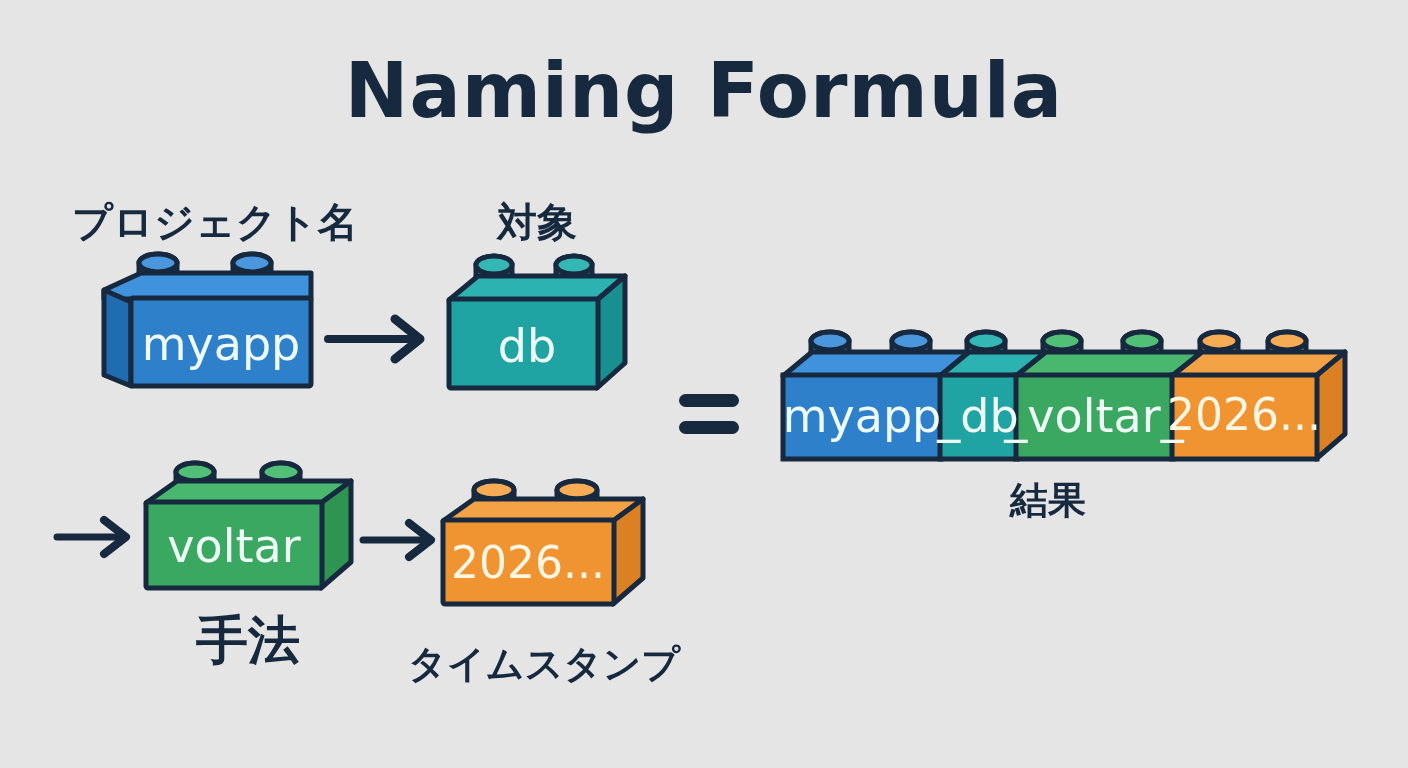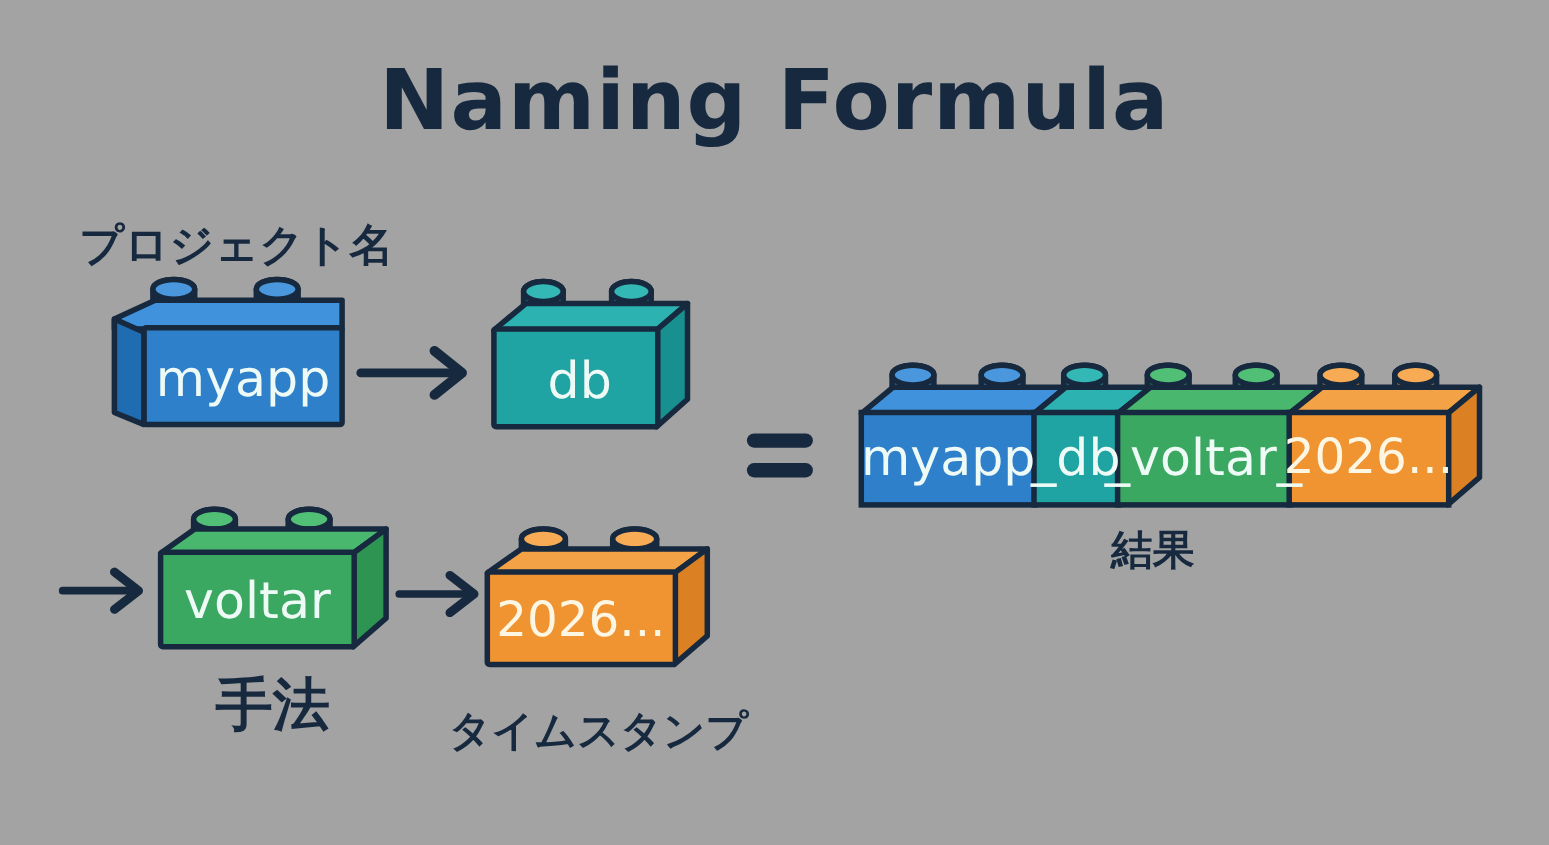--- a/index.html
+++ b/index.html
@@ -7,21 +7,21 @@
     padding: 0;
     background: #ffffff;
   }
   body {
     font-family: "Liberation Sans", "DejaVu Sans", sans-serif;
   }
   #canvas {
     position: relative;
     width: 1408px;
     height: 768px;
-    background: #a3a3a3;
+    background: #e5e5e5;
     overflow: hidden;
   }
   .title {
     position: absolute;
     left: 0;
     top: 46px;
     width: 1408px;
     text-align: center;
     font-size: 76px;
     font-weight: 700;
@@ -55,20 +55,21 @@
   }
 </style>
 </head>
 <body>
 
 <div id="canvas">
 
   <div class="title">Naming Formula</div>
 
   <div class="jp-label" style="left:72px; top:195px; font-size:40px;">プロジェクト名</div>
+  <div class="jp-label" style="left:497px; top:195px; font-size:40px;">対象</div>
   <div class="jp-label" style="left:196px; top:606px; font-size:52px;">手法</div>
   <div class="jp-label" style="left:408px; top:639px; font-size:38px;">タイムスタンプ</div>
   <div class="jp-label" style="left:1010px; top:475px; font-size:38px;">結果</div>
 
   <svg class="svg-layer" viewBox="0 0 1408 768">
 
     <g>
 
       <g>
         <path d="M139,263 a19,9 0 0 1 38,0 l0,25 a19,9 0 0 1 -38,0 z" fill="#3a8ad6" stroke="#17293f" stroke-width="5" stroke-linejoin="round"></path>

